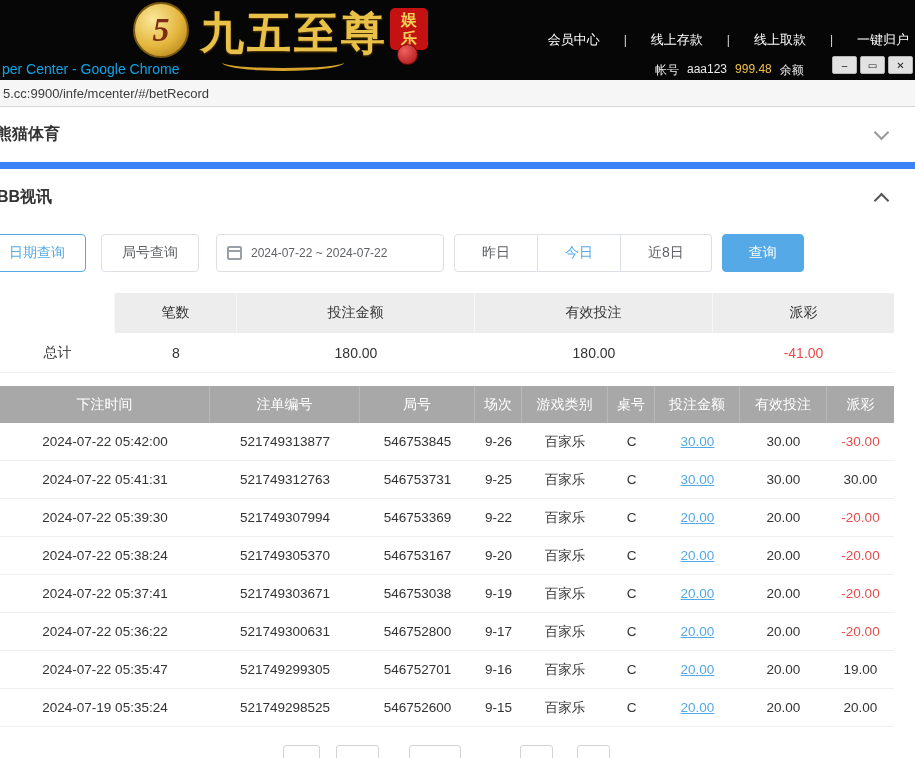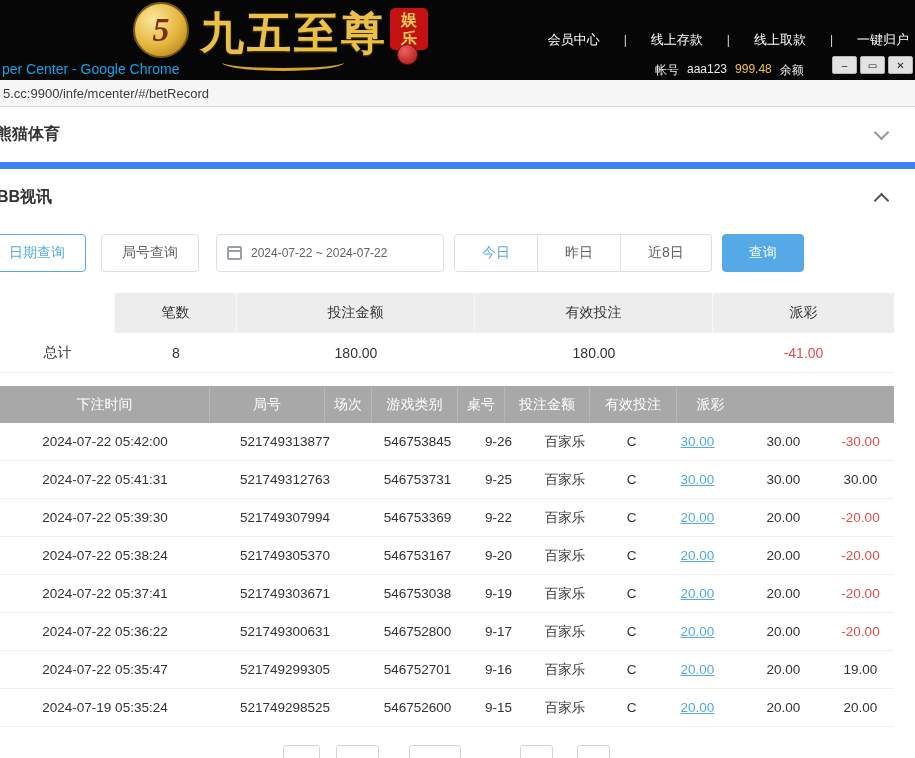--- a/index.html
+++ b/index.html
@@ -148,22 +148,22 @@
   </div>
 
   <div class="filters">
     <div class="btn active-outline">日期查询</div>
     <div class="btn ml15">局号查询</div>
     <div class="date-input ml17">
       <span class="cal-icon"></span>
       <span>2024-07-22 ~ 2024-07-22</span>
     </div>
     <div class="btn-group ml10">
+      <div class="btn">昨日</div>
       <div class="btn today">今日</div>
-      <div class="btn">昨日</div>
       <div class="btn">近8日</div>
     </div>
     <div class="btn primary ml10">查询</div>
   </div>
 
   <div class="summary">
     <div class="sum-row sum-head">
       <div class="cell first"></div>
       <div class="cell">笔数</div>
       <div class="cell">投注金额</div>
@@ -175,20 +175,21 @@
       <div class="cell">8</div>
       <div class="cell">180.00</div>
       <div class="cell">180.00</div>
       <div class="cell neg">-41.00</div>
     </div>
   </div>
 
   <div class="bet-table">
     <div class="thead">
         <div class="th c0">下注时间</div>
+        <div class="th c1">注单编号</div>
         <div class="th c2">局号</div>
         <div class="th c3">场次</div>
         <div class="th c4">游戏类别</div>
         <div class="th c5">桌号</div>
         <div class="th c6">投注金额</div>
         <div class="th c7">有效投注</div>
         <div class="th c8">派彩</div>
       </div>
     <div>
         <div class="tr">

